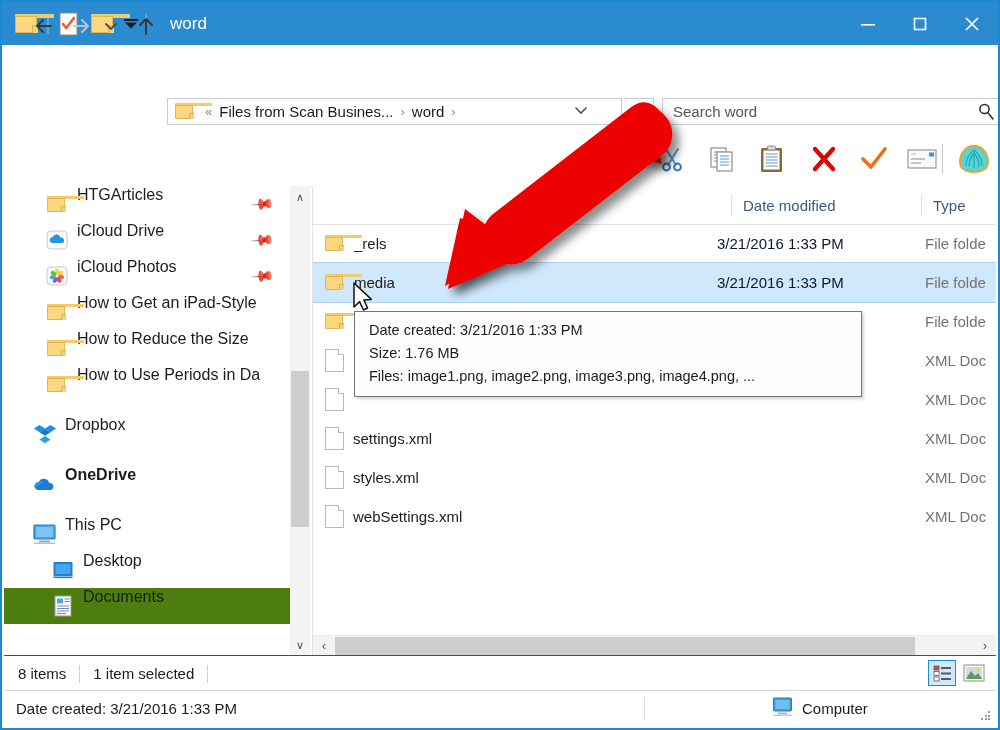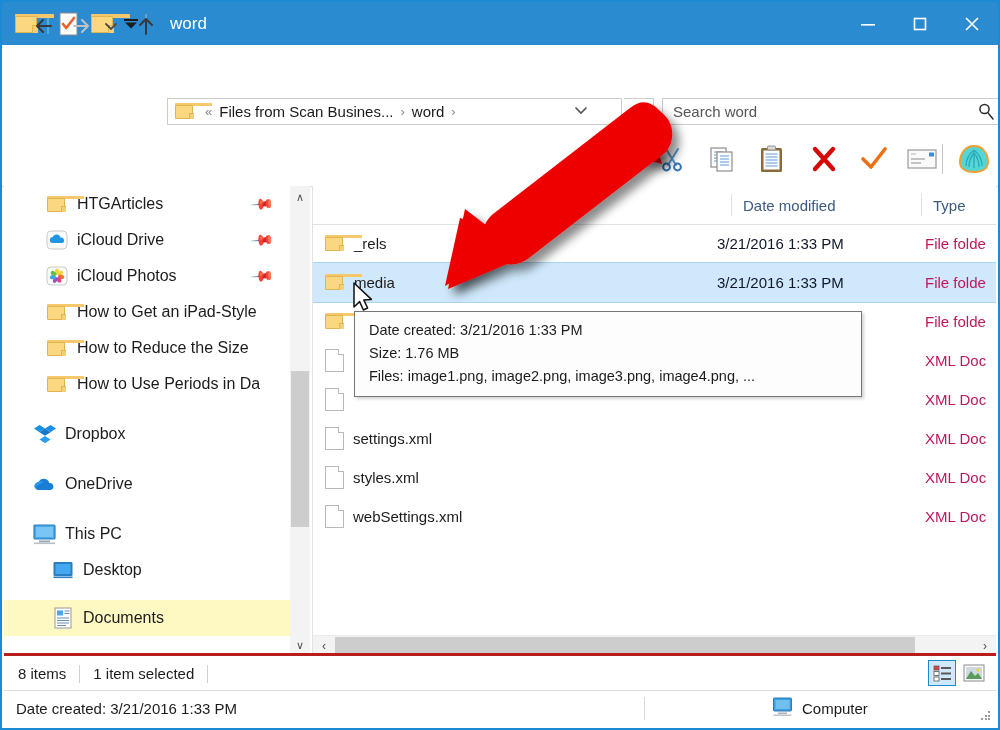--- a/index.html
+++ b/index.html
@@ -92,25 +92,25 @@
   }
   .cmd{position:absolute;top:10px;width:44px;height:38px;display:flex;align-items:center;justify-content:center;}
   .cmd-sep{position:absolute;top:14px;width:1px;height:30px;background:#c8c8c8;}
 
   
   .navpane{
     position:absolute;left:2px;top:184px;width:286px;bottom:72px;
     background:#ffffff;overflow:hidden;
   }
   .navrow{
-    position:relative;height:36px;display:flex;align-items:center;
+    position:relative;height:36px;display:flex;
     font-size:16px;color:#1c1c1c;white-space:nowrap;
   }
   .navrow .lbl{overflow:hidden;}
-  .navrow.hover{background:#fef9c3;margin-top:12px;}
+  .navrow.hover{background:#4d7c0f;}
   .navrow .ico{width:26px;display:flex;align-items:center;justify-content:center;margin-right:7px;flex:0 0 auto;}
   .pin{position:absolute;right:18px;top:10px;color:#8a8a8a;font-size:15px;transform:rotate(40deg);}
 
   .navsep{height:14px;}
 
   .navscroll{
     position:absolute;right:0px;top:184px;width:20px;bottom:72px;background:#f3f3f3;
   }
   .navscroll .up,.navscroll .down{
     position:absolute;left:0;width:20px;height:22px;display:flex;align-items:center;justify-content:center;
@@ -133,21 +133,21 @@
     position:absolute;top:0;height:38px;display:flex;align-items:center;
     font-size:15px;color:#3c5a80;padding-left:12px;box-sizing:border-box;
   }
   .col-div{position:absolute;top:8px;width:1px;height:22px;background:#e0e0e0;}
 
   .rows{position:absolute;left:0;top:38px;right:0;bottom:20px;overflow:hidden;}
   .frow{position:relative;height:39px;display:flex;align-items:center;font-size:15px;color:#1c1c1c;}
   .frow.sel{background:#cfe8fb;outline:1px solid #a9d5f2;}
   .frow .nm{position:absolute;left:12px;display:flex;align-items:center;gap:9px;white-space:nowrap;}
   .frow .dt{position:absolute;left:404px;color:#0f172a;}
-  .frow .tp{position:absolute;left:612px;color:#be185d;white-space:nowrap;text-align:center;}
+  .frow .tp{position:absolute;left:612px;color:#737373;white-space:nowrap;text-align:center;}
 
   
   .docico{position:relative;width:19px;height:23px;background:#fff;border:1px solid #b9b9b9;box-sizing:border-box;}
   .docico:after{content:"";position:absolute;right:-1px;top:-1px;width:6px;height:6px;background:#fff;border-left:1px solid #b9b9b9;border-bottom:1px solid #b9b9b9;box-sizing:border-box;}
 
   .hscroll{
     position:absolute;left:0;right:0;bottom:0;height:20px;background:#f3f3f3;
     border-top:1px solid #ececec;
   }
   .hscroll .l,.hscroll .r{position:absolute;top:0;width:22px;height:20px;display:flex;align-items:center;justify-content:center;color:#4c4c4c;font-size:12px;}
@@ -161,21 +161,21 @@
     background:#fdfdfd;border:1px solid #767676;
     padding:7px 10px 8px 14px;box-sizing:border-box;
     font-size:14.5px;color:#1c1c1c;line-height:1.58;
     box-shadow:2px 2px 3px rgba(0,0,0,0.18);
     z-index:40;
   }
 
   
   .statusbar{
     position:absolute;left:2px;right:2px;bottom:37px;height:35px;
-    background:#ffffff;border-top:3px solid #b91c1c;
+    background:#ffffff;border-top:1px solid #b91c1c;
   }
   .status-items{position:absolute;left:14px;top:0;height:35px;display:flex;align-items:center;font-size:15px;color:#1c1c1c;}
   .vsep{width:1px;height:18px;background:#d0d0d0;margin:0 13px;}
   .viewbtns{position:absolute;right:8px;top:4px;display:flex;gap:4px;}
   .vbtn{width:28px;height:26px;display:flex;align-items:center;justify-content:center;box-sizing:border-box;}
   .vbtn.active{border:1px solid #1a8ad4;background:#cfe8fb;}
 
   .detailsbar{
     position:absolute;left:2px;right:2px;bottom:2px;height:35px;
     background:#ffffff;border-top:1px solid #dcdcdc;
@@ -464,21 +464,21 @@
           <path d="M17.5 2 L23 5.6 L17.5 9.2 L12 5.6 Z" fill="#1a8fe3"></path>
           <path d="M6.5 9.2 L12 5.6 L17.5 9.2 L12 12.8 Z" fill="#1878c6"></path>
           <path d="M6.5 16.6 L12 13 L17.5 16.6 L12 20.2 Z" fill="#2a9ef0"></path>
         </svg>
       </span>
       <span class="lbl">Dropbox</span>
     </div>
 
     <div class="navsep"></div>
 
-    <div class="navrow" style="padding-left:28px;">
+    <div class="navrow" style="padding-left:28px;font-weight:bold;">
       <span class="ico">
         <svg width="26" height="20" viewBox="0 0 26 20">
           <path d="M6 16 a4 4 0 0 1 0.8 -7.9 a5.5 5.5 0 0 1 10.4 0.9 a3.6 3.6 0 0 1 1.6 7 Z" fill="#1a7fd4"></path>
           <path d="M2.5 13.6 a3 3 0 0 1 2.6 -4.4 a4 4 0 0 1 6.2 -1.2" fill="#2a98e8"></path>
         </svg>
       </span>
       <span class="lbl">OneDrive</span>
     </div>
 
     <div class="navsep"></div>

